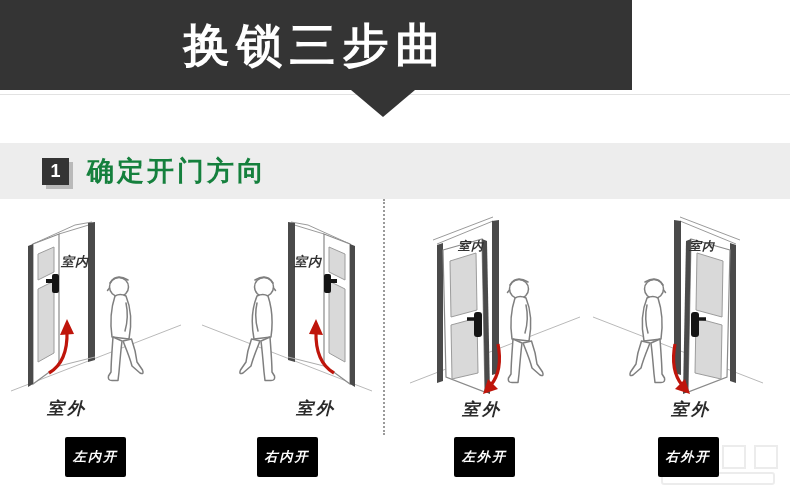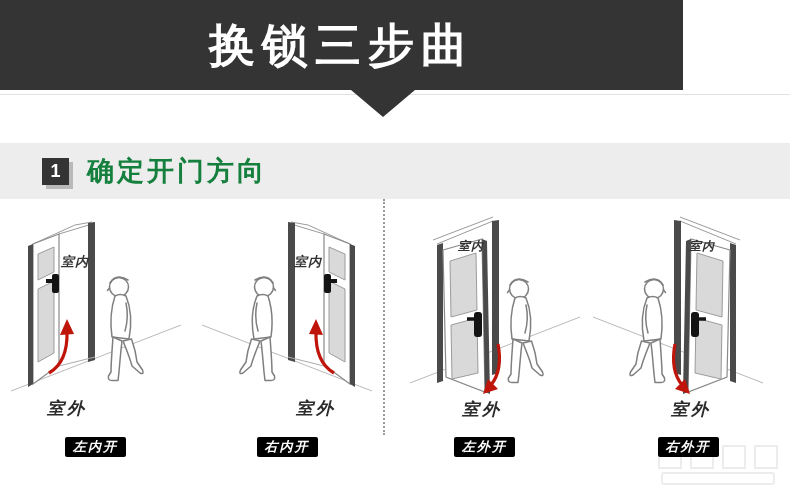--- a/index.html
+++ b/index.html
@@ -3,21 +3,21 @@
 <meta charset="utf-8">
 <style>
   html,body{margin:0;padding:0;}
   body{
     width:790px;height:491px;overflow:hidden;background:#ffffff;
     font-family:"Liberation Sans","DejaVu Sans",sans-serif;
     position:relative;
   }
   
   .banner{
-    width:683px;height:90px;background:#343434;
+    width:632px;height:90px;background:#343434;
     display:flex;align-items:center;justify-content:center;
   }
   .banner-title{
     color:#ffffff;font-size:46px;font-weight:bold;letter-spacing:7px;
     margin:0;line-height:1;
   }
   .banner-underline{
     width:790px;height:1px;background:#e2e2e2;margin-top:4px;
   }
   .banner-triangle{
@@ -49,21 +49,21 @@
   .panel.p2{width:192px;}
   .panel.p3{width:203px;}
   .panel.p4{width:204px;}
   .panel-divider{
     position:absolute;left:383px;top:0px;height:236px;width:0;
     border-left:2px dotted #9a9a9a;
   }
   .door-label{
     margin-top:9px;background:#000000;color:#ffffff;
     font-size:13px;font-weight:bold;letter-spacing:2px;
-    padding:2px 8px;border-radius:2px;line-height:1.2;
+    padding:12px 8px;border-radius:2px;line-height:1.2;
   }
   svg text{font-family:"Liberation Sans","DejaVu Sans",sans-serif;}
   
   .watermark{
     position:absolute;right:12px;bottom:6px;opacity:0.07;
     display:flex;flex-direction:column;align-items:center;gap:3px;
     pointer-events:none;
   }
   .wm-row{display:flex;gap:8px;}
   .wm-box{width:20px;height:20px;border:2px solid #000;}

